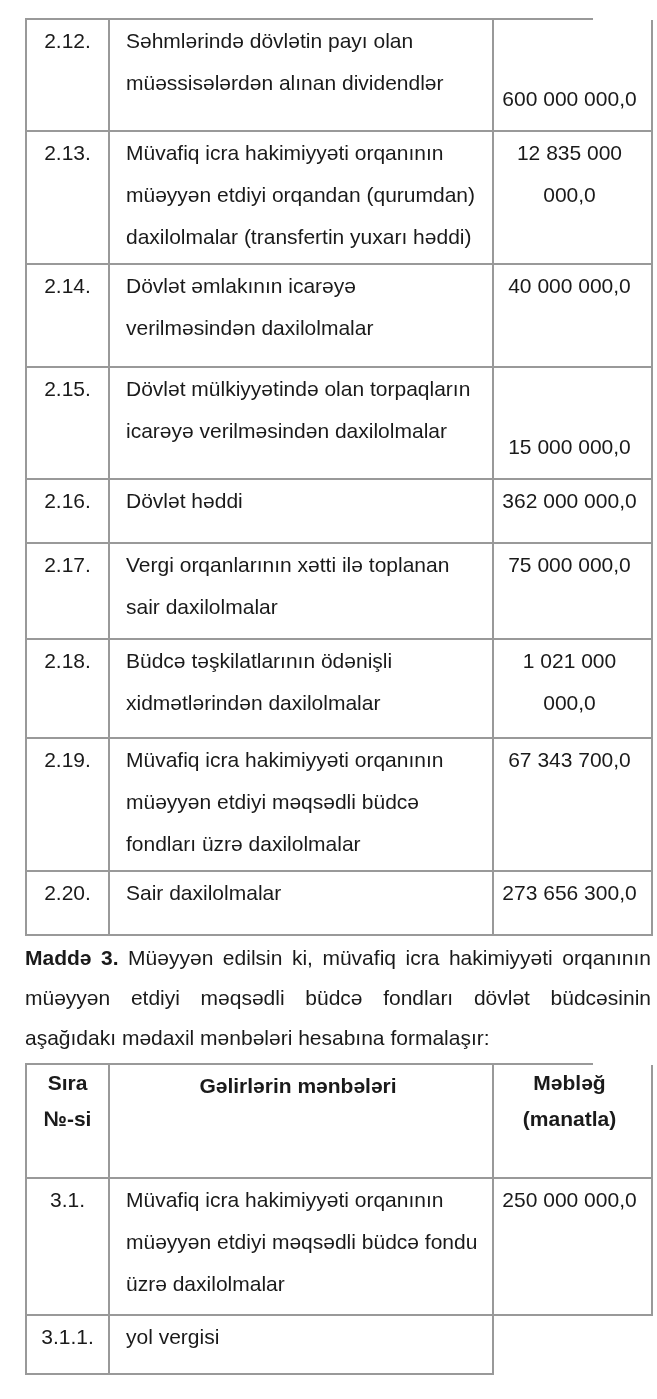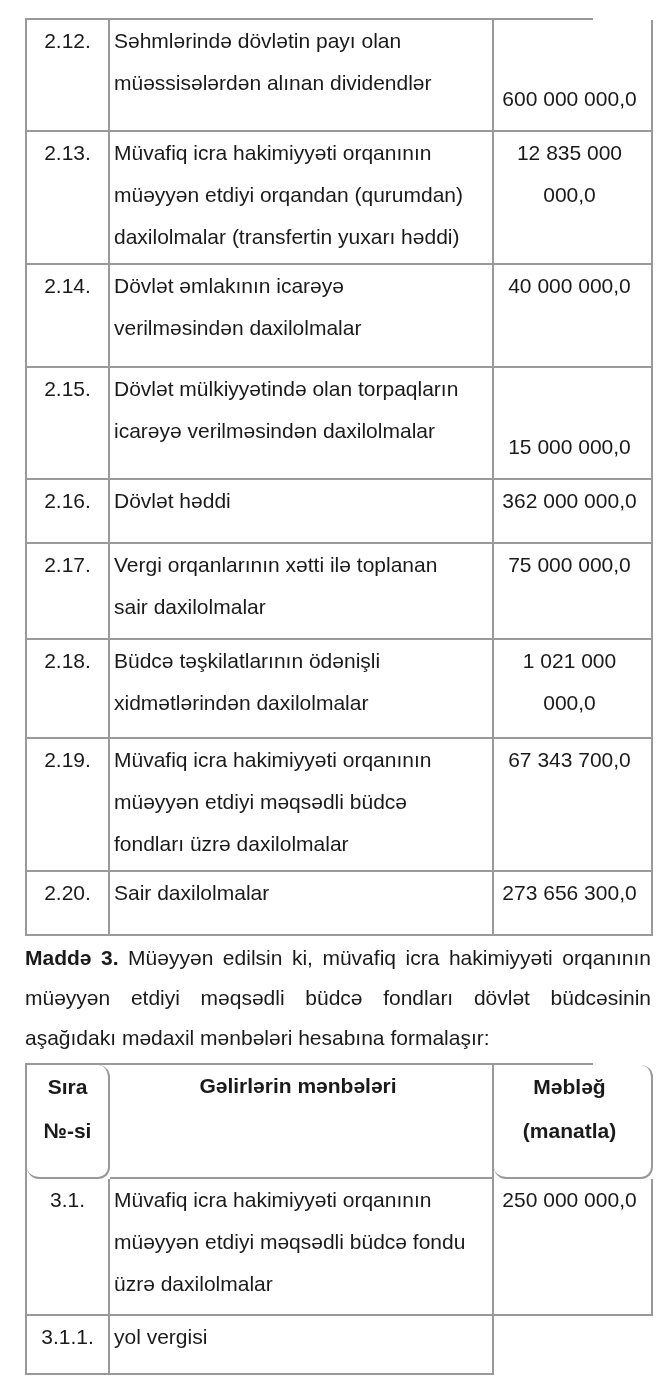--- a/index.html
+++ b/index.html
@@ -27,32 +27,32 @@
     border-bottom: 2px solid #999999;
     display: flex;
     flex-direction: column;
     justify-content: flex-start;
     font-size: 21px;
     line-height: 42px;
     white-space: pre-line;
     overflow: hidden;
   }
   .cell-num  { align-items: center; text-align: center; }
-  .cell-desc { align-items: flex-start; text-align: left; padding-left: 4px; padding-right: 2px; }
+  .cell-desc { align-items: flex-start; text-align: left; padding-left: 16px; padding-right: 2px; }
   .cell-val  { align-items: center; text-align: center; padding-left: 2px; padding-right: 8px; }
   .v-bottom  { justify-content: flex-end; padding-bottom: 10px; }
 
   
   .h112 { height: 112px; } .h133 { height: 133px; } .h103 { height: 103px; }
   .h64  { height: 64px;  } .h96  { height: 96px;  } .h99  { height: 99px;  }
   .h114 { height: 114px; } .h137 { height: 137px; } .h59  { height: 59px;  }
 
   
   .cell-hdr { font-weight: bold; }
-  .hdr-two  { line-height: 44px; border-radius: 12px; }
+  .hdr-two  { line-height: 36px; }
 
   
   .article {
     width: 626px;
     margin-left: 25px;
     margin-top: 2px;
     font-size: 21px;
     line-height: 40px;
   }
   .pline { text-align: justify; text-align-last: justify; white-space: nowrap; }

